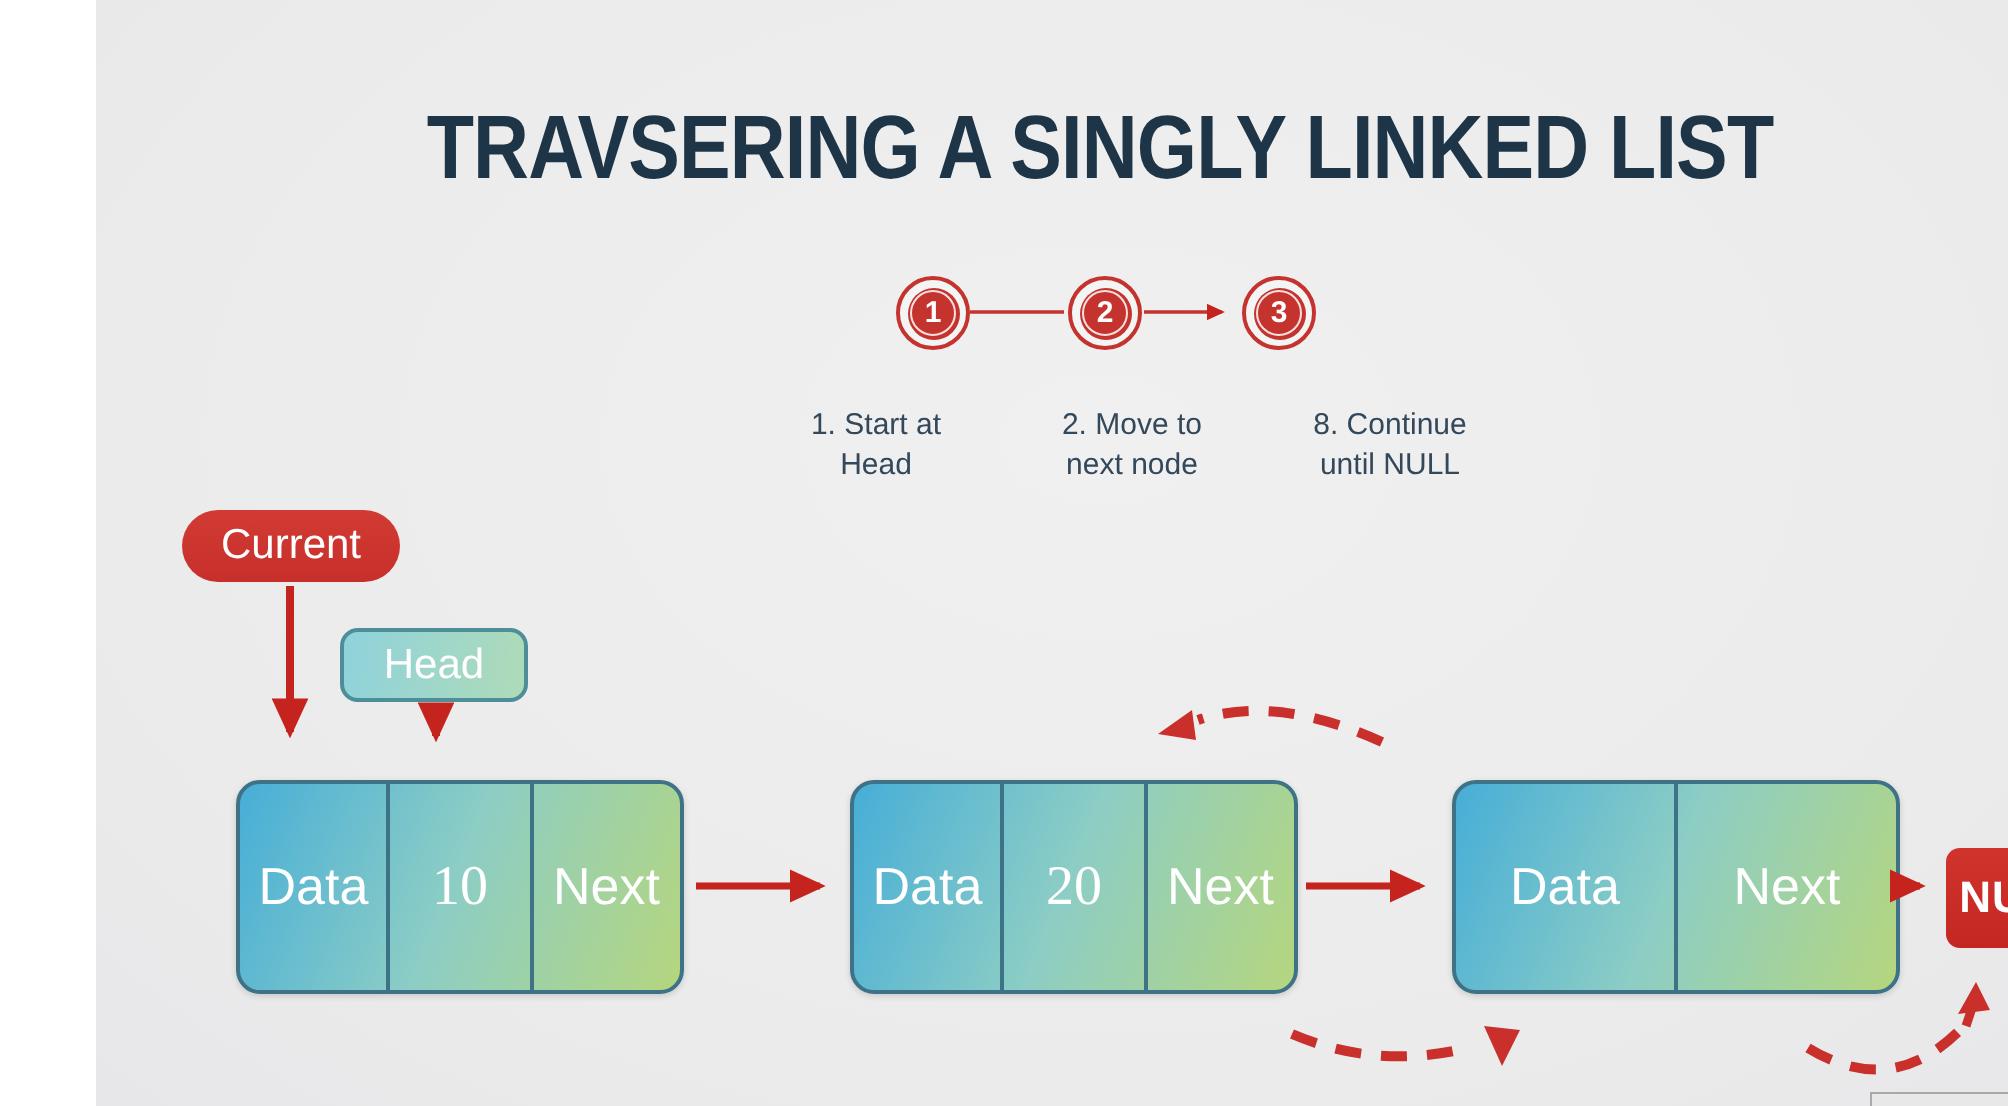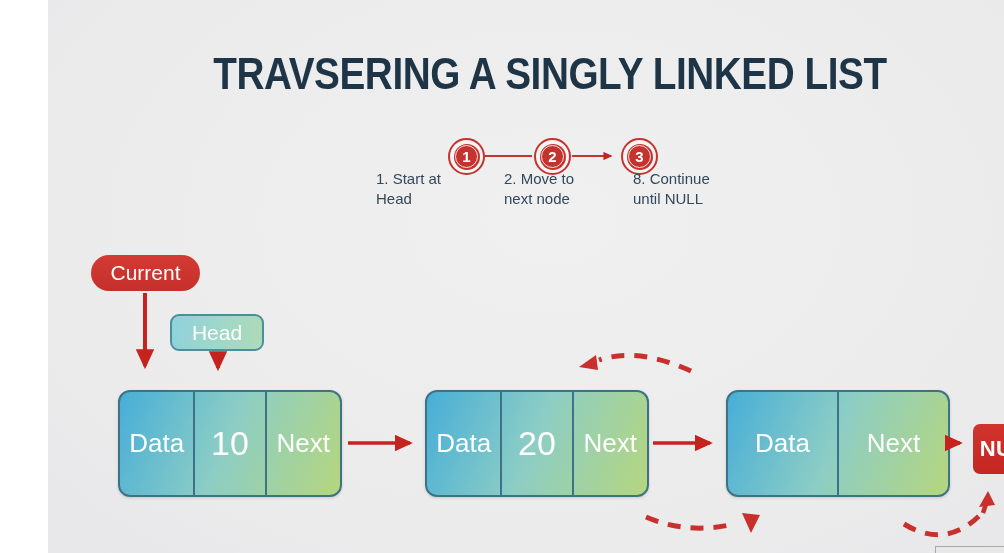--- a/index.html
+++ b/index.html
@@ -29,21 +29,21 @@
   .step-disc {
     position:relative; width:26px; height:26px; border-radius:50%;
     background:#c5332e; color:#fff; font-size:15px; font-weight:700;
     display:flex; align-items:center; justify-content:center;
   }
   .step-disc::before {
     content:""; position:absolute; inset:1.5px;
     border:1.4px solid rgba(255,255,255,.85); border-radius:50%;
   }
   .step-label {
-    position:absolute; top:169px; width:124px; text-align:left;
+    position:absolute; top:203px; width:124px; text-align:center;
     font-size:15px; line-height:1.35; color:#33485a; z-index:3;
   }
   .step-label span { display:block; }
 
   .badge {
     position:absolute; display:flex; align-items:center; justify-content:center;
     color:#fff; z-index:3; box-sizing:border-box;
   }
   .badge-current {
     left:43px; top:255px; width:109px; height:36px;
@@ -66,21 +66,21 @@
     border:2.5px solid #3e7286; border-radius:12px; overflow:hidden;
     display:flex; color:#fff; z-index:1;
     background:linear-gradient(112deg,#47aed7 0%, #8ccdc5 48%, #b5d67e 100%);
     box-shadow:0 1px 3px rgba(0,0,0,.15);
   }
   .node-1 { left:70px; } .node-2 { left:377px; } .node-3 { left:678px; }
   .cell {
     flex:1 1 34%; display:flex; align-items:center; justify-content:center;
     font-size:26px;
   }
-  .cell-value { flex:1 1 32%; font-size:34px; }
+  .cell-value { flex:1 1 32%; font-size:28px;font-family:Liberation Serif, serif; }
   .cell + .cell { border-left:2px solid #3e7286; }
 
   .caption-box {
     position:absolute; left:887px; top:546px; width:130px; height:14px;
     background:#e8e8e8; border:1px solid #a9a9a9; z-index:4;
   }
 </style>
 </head>
 <body>
 

